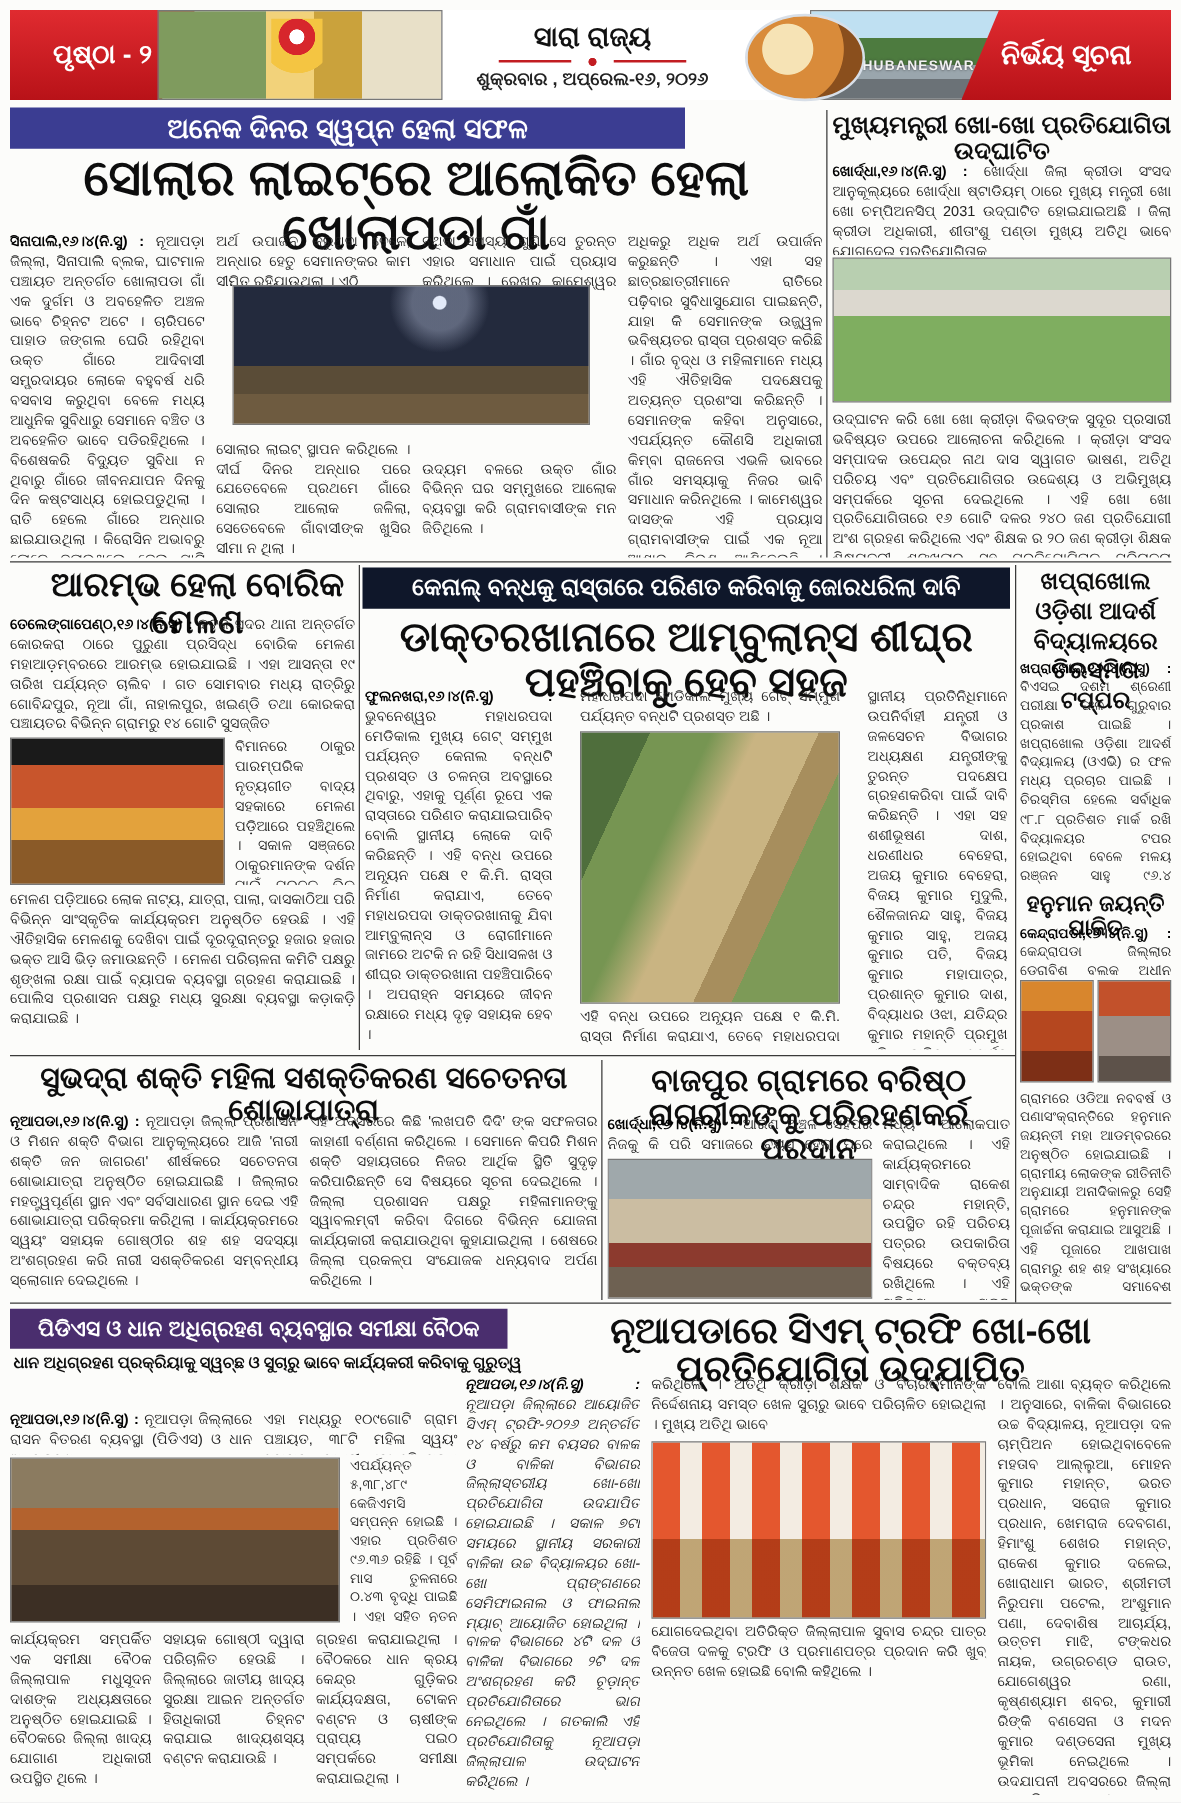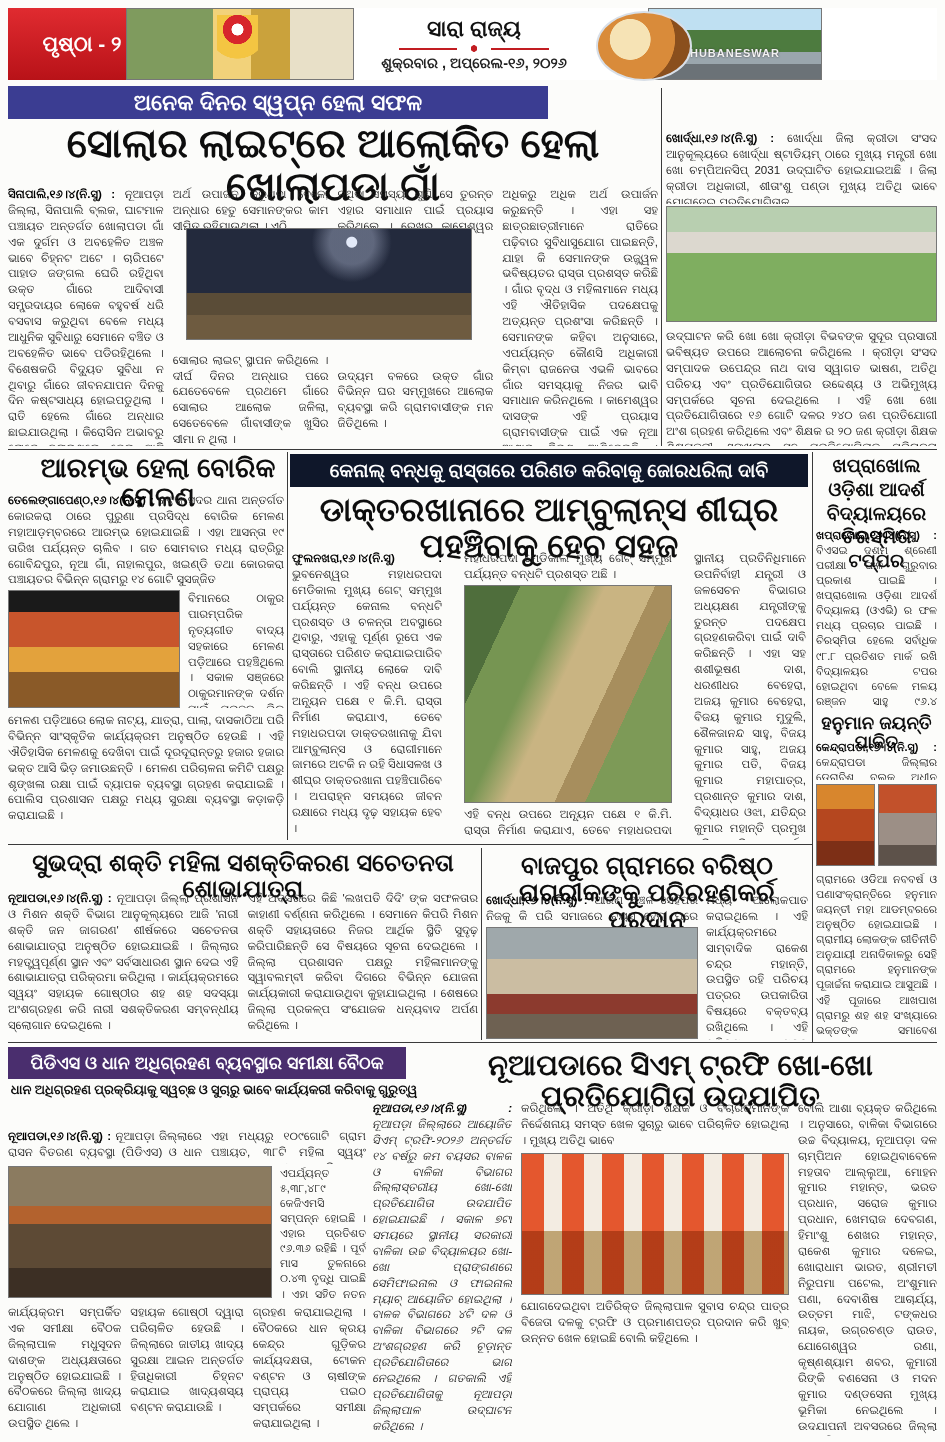--- a/index.html
+++ b/index.html
@@ -51,20 +51,23 @@
     <div class="abs mh-strip1 photo"></div>
     <div class="abs mh-center">
       <div class="mh-title">ସାରା ରାଜ୍ୟ</div>
       <div class="mh-orn"></div>
       <div class="mh-date">ଶୁକ୍ରବାର , ଅପ୍ରେଲ-୧୬, ୨୦୨୬</div>
     </div>
     <div class="abs mh-city photo">
       <span>BHUBANESWAR</span>
     </div>
     <div class="abs mh-oval"></div>
+    <div class="abs mh-red mh-right">
+      <span>ନିର୍ଭୟ ସୂଚନା</span>
+    </div>
   </div>
 
   <div class="abs banner" style="left:8px;top:86px;width:540px;height:33px;background:#3b3d92;font-size:22px;">
     <span>ଅନେକ ଦିନର ସ୍ୱପ୍ନ ହେଲା ସଫଳ</span>
   </div>
   <div class="abs hl" style="left:8px;top:122px;width:650px;height:58px;font-size:40px;">ସୋଲାର ଲାଇଟ୍‌ରେ ଆଲୋକିତ ହେଲା ଖୋଲାପଡା ଗାଁ</div>
 
   <div class="abs cols" style="left:8px;top:186px;width:650px;height:260px;">
     <div class="col body-txt">
       <b class="dl">ସିନାପାଲି,୧୬।୪(ନି.ସୁ) :</b>
@@ -80,20 +83,21 @@
       <div style="height:118px;"></div>
       <div>ଉଦ୍ୟମ ବଳରେ ଉକ୍ତ ଗାଁର ବିଭିନ୍ନ ଘର ସମ୍ମୁଖରେ ଆଲୋକ ବ୍ୟବସ୍ଥା କରି ଗ୍ରାମବାସୀଙ୍କ ମନ ଜିତିଥିଲେ ।</div>
     </div>
     <div class="col body-txt">ଅଧିକରୁ ଅଧିକ ଅର୍ଥ ଉପାର୍ଜନ କରୁଛନ୍ତି । ଏହା ସହ ଛାତ୍ରଛାତ୍ରୀମାନେ ରାତିରେ ପଢ଼ିବାର ସୁବିଧାସୁଯୋଗ ପାଇଛନ୍ତି, ଯାହା କି ସେମାନଙ୍କ ଉଜ୍ଜ୍ୱଳ ଭବିଷ୍ୟତର ରାସ୍ତା ପ୍ରଶସ୍ତ କରିଛି । ଗାଁର ବୃଦ୍ଧ ଓ ମହିଳାମାନେ ମଧ୍ୟ ଏହି ଐତିହାସିକ ପଦକ୍ଷେପକୁ ଅତ୍ୟନ୍ତ ପ୍ରଶଂସା କରିଛନ୍ତି । ସେମାନଙ୍କ କହିବା ଅନୁସାରେ, ଏପର୍ଯ୍ୟନ୍ତ କୌଣସି ଅଧିକାରୀ କିମ୍ବା ରାଜନେତା ଏଭଳି ଭାବରେ ଗାଁର ସମସ୍ୟାକୁ ନିଜର ଭାବି ସମାଧାନ କରିନଥିଲେ । କାମେଶ୍ୱର ଦାସଙ୍କ ଏହି ପ୍ରୟାସ ଗ୍ରାମବାସୀଙ୍କ ପାଇଁ ଏକ ନୂଆ ଆଶାର କିରଣ ଆଣିଦେଇଛି । ସିନାପାଲି ଅଞ୍ଚଳରେ ଏହି ସୋଲାର ପଦକ୍ଷେପ ଏକ ଉଦାହରଣ ପାଲଟିଛି ।</div>
   </div>
   <div class="abs photo" style="left:186px;top:228px;width:286px;height:112px;
        background:linear-gradient(180deg,#232a3d 0 58%,#5a4c37 58% 78%,#6e5b40 78%),
        radial-gradient(circle at 58% 12%,#dfe6f7 0 5px,rgba(200,210,240,.35) 6px 22px,transparent 40px);
        background-blend-mode:screen;"></div>
 
+  <div class="abs hl" style="left:666px;top:90px;width:271px;height:32px;font-size:19.5px;">ମୁଖ୍ୟମନ୍ତ୍ରୀ ଖୋ-ଖୋ ପ୍ରତିଯୋଗିତା ଉଦ୍‌ଘାଟିତ</div>
   <div class="abs body-txt" style="left:666px;top:130px;width:271px;height:74px;">
     <b class="dl">ଖୋର୍ଦ୍ଧା,୧୬।୪(ନି.ସୁ) :</b>
     <span>ଖୋର୍ଦ୍ଧା ଜିଲା କ୍ରୀଡା ସଂସଦ ଆନୁକୂଲ୍ୟରେ ଖୋର୍ଦ୍ଧା ଷ୍ଟାଡିୟମ୍ ଠାରେ ମୁଖ୍ୟ ମନ୍ତ୍ରୀ ଖୋ ଖୋ ଚମ୍ପିଅନସିପ୍ 2031 ଉଦ୍‌ଘାଟିତ ହୋଇଯାଇଅଛି । ଜିଲା କ୍ରୀଡା ଅଧିକାରୀ, ଶୀତାଂଶୁ ପଣ୍ଡା ମୁଖ୍ୟ ଅତିଥି ଭାବେ ଯୋଗଦେଇ ପ୍ରତିଯୋଗିତାକୁ</span>
   </div>
   <div class="abs photo" style="left:666px;top:206px;width:271px;height:116px;
        background:linear-gradient(180deg,#b8cfb0 0 22%,#dcd8cf 22% 40%,#7fae60 40%);"></div>
   <div class="abs body-txt" style="left:666px;top:328px;width:271px;height:118px;">ଉଦ୍‌ଘାଟନ କରି ଖୋ ଖୋ କ୍ରୀଡ଼ା ବିଭବଙ୍କ ସୁଦୂର ପ୍ରସାରୀ ଭବିଷ୍ୟତ ଉପରେ ଆଲୋଚନା କରିଥିଲେ । କ୍ରୀଡ଼ା ସଂସଦ ସମ୍ପାଦକ ଉପେନ୍ଦ୍ର ନାଥ ଦାସ ସ୍ୱାଗତ ଭାଷଣ, ଅତିଥି ପରିଚୟ ଏବଂ ପ୍ରତିଯୋଗିତାର ଉଦ୍ଦେଶ୍ୟ ଓ ଅଭିମୁଖ୍ୟ ସମ୍ପର୍କରେ ସୂଚନା ଦେଇଥିଲେ । ଏହି ଖୋ ଖୋ ପ୍ରତିଯୋଗିତାରେ ୧୬ ଗୋଟି ଦଳର ୨୪୦ ଜଣ ପ୍ରତିଯୋଗୀ ଅଂଶ ଗ୍ରହଣ କରିଥିଲେ ଏବଂ ଶିକ୍ଷକ ର ୨୦ ଜଣ କ୍ରୀଡ଼ା ଶିକ୍ଷକ ଶିକ୍ଷୟତ୍ରୀ ଶୃଙ୍ଖଳାର ସହ ପ୍ରତିଯୋଗିତାକୁ ପରିଚାଳନା କରିଥିଲେ । ସେହିପରି ଜିଲା କ୍ରୀଡା ସଂସଦ କର୍ମକର୍ତ୍ତା ଜ୍ୟୋତି ପ୍ରକାଶ ମହାନ୍ତି, ଅନିଲ କୁମାର ସାହୁ, ଦାନିଏଲ ନାୟକ, ବୀର କିଶୋର ସିଂହ ଉପସ୍ଥିତ ରହି କାର୍ଯ୍ୟକ୍ରମର ସୁପରିଚାଳନା କରିଥିଲେ । ଏହି କ୍ରୀଡ଼ା କାର୍ଯ୍ୟକ୍ରମରେ ସମସ୍ତ କର୍ମକର୍ତ୍ତା, ପ୍ରଶିକ୍ଷକ, ଶିକ୍ଷକ, ଶିକ୍ଷୟତ୍ରୀ, ପ୍ରତିଯୋଗୀ ସମେତ ଗଣମାଧ୍ୟମ ପ୍ରତିନିଧି ବୃନ୍ଦ ଯୋଗଦେଇଥିଲେ । ଶେଷରେ ଅଜୟ କୁମାର ମହାନ୍ତି ସମସ୍ତଙ୍କ ସହଯୋଗରେ ଖୋର୍ଦ୍ଧା ଜିଲାବ୍ୟାପୀ ମୁଖ୍ୟମନ୍ତ୍ରୀ ଟ୍ରଫି ଖୋ ଖୋ ଚମ୍ପିଅନସିପ ସାଫଲ୍ୟ ମଣ୍ଡିତ ପାଇଁ ଧନ୍ୟବାଦ ପ୍ରଦାନ କରିଥିଲେ ।</div>
 
   <div class="abs rule" style="left:661px;top:88px;width:1px;height:358px;"></div>
   <div class="abs rule" style="left:8px;top:449px;width:929px;height:1px;"></div>

